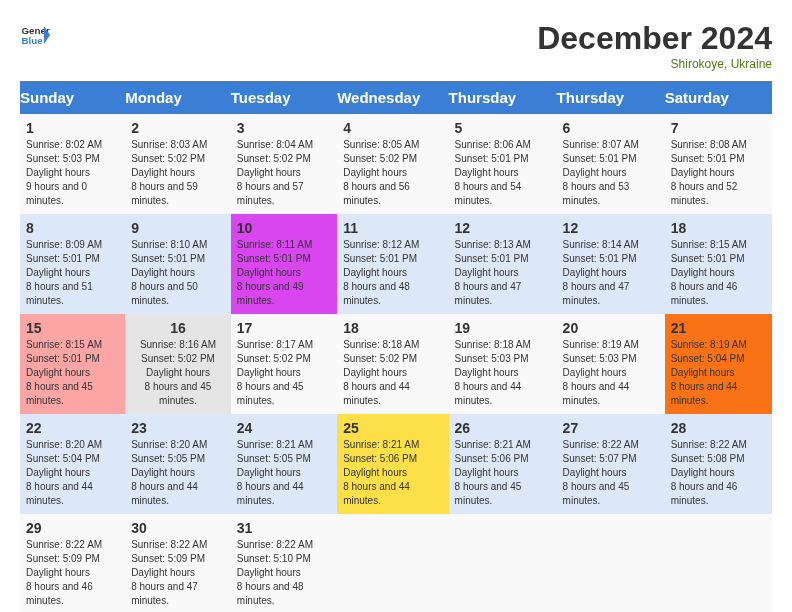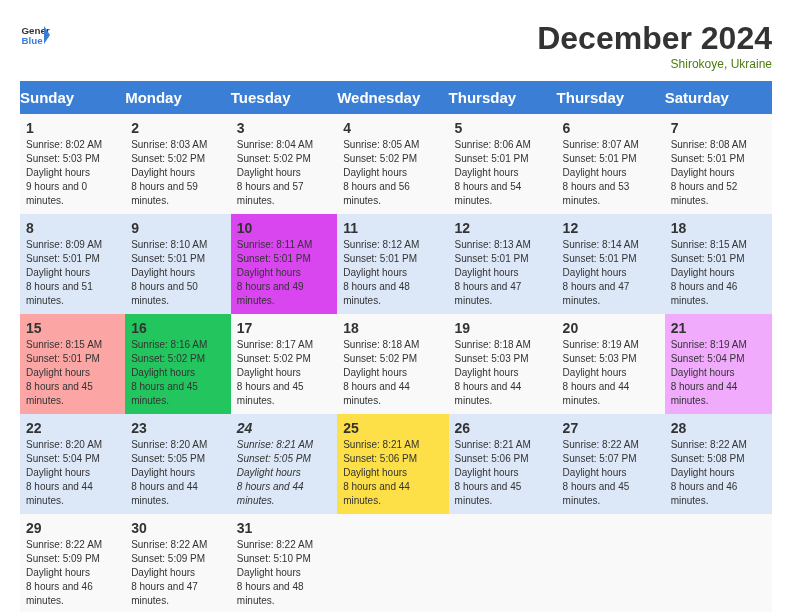--- a/index.html
+++ b/index.html
@@ -244,21 +244,21 @@
       <tr style="background-color: rgb(249, 249, 249);">
         <td style="background-color: #fca5a5;">
         <span class="day-num">15</span>
         <div class="day-info">
           Sunrise: 8:15 AM<br>
           Sunset: 5:01 PM<br>
           Daylight hours<br>
           8 hours and 45 minutes.
         </div>
       </td>
-        <td style="background-color: #22c55e;">
+        <td style="background-color: #e5e5e5; text-align: center;">
         <span class="day-num">16</span>
         <div class="day-info">
           Sunrise: 8:16 AM<br>
           Sunset: 5:02 PM<br>
           Daylight hours<br>
           8 hours and 45 minutes.
         </div>
       </td>
         <td style="background-color: rgb(249, 249, 249);">
         <span class="day-num">17</span>
@@ -289,21 +289,21 @@
       </td>
         <td style="background-color: rgb(249, 249, 249);">
         <span class="day-num">20</span>
         <div class="day-info">
           Sunrise: 8:19 AM<br>
           Sunset: 5:03 PM<br>
           Daylight hours<br>
           8 hours and 44 minutes.
         </div>
       </td>
-        <td style="background-color: #f0abfc;">
+        <td style="background-color: #f97316;">
         <span class="day-num">21</span>
         <div class="day-info">
           Sunrise: 8:19 AM<br>
           Sunset: 5:04 PM<br>
           Daylight hours<br>
           8 hours and 44 minutes.
         </div>
       </td>
       </tr>
       <tr style="background-color: rgb(220, 232, 248);">
@@ -318,21 +318,21 @@
       </td>
         <td style="background-color: rgb(220, 232, 248);">
         <span class="day-num">23</span>
         <div class="day-info">
           Sunrise: 8:20 AM<br>
           Sunset: 5:05 PM<br>
           Daylight hours<br>
           8 hours and 44 minutes.
         </div>
       </td>
-        <td style="background-color: rgb(220, 232, 248); font-style: italic;">
+        <td style="background-color: rgb(220, 232, 248);">
         <span class="day-num">24</span>
         <div class="day-info">
           Sunrise: 8:21 AM<br>
           Sunset: 5:05 PM<br>
           Daylight hours<br>
           8 hours and 44 minutes.
         </div>
       </td>
         <td style="background-color: #fde047;">
         <span class="day-num">25</span>

